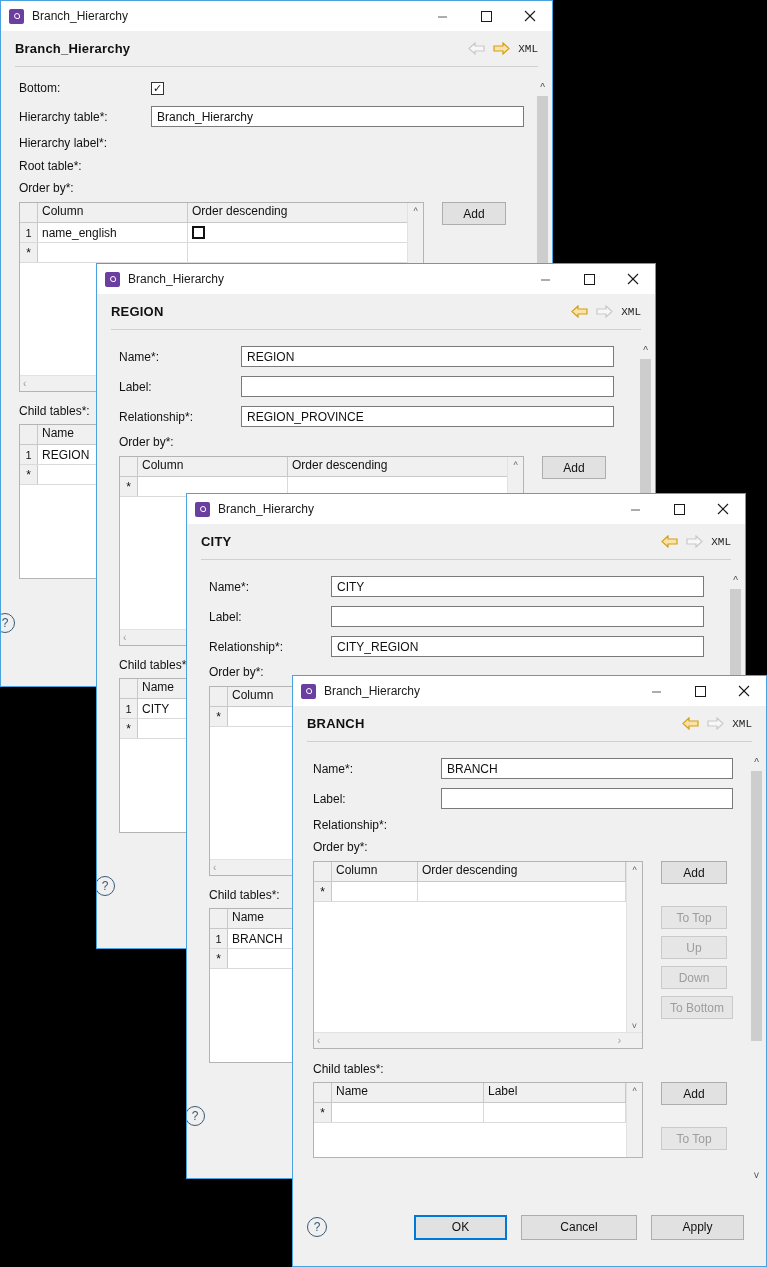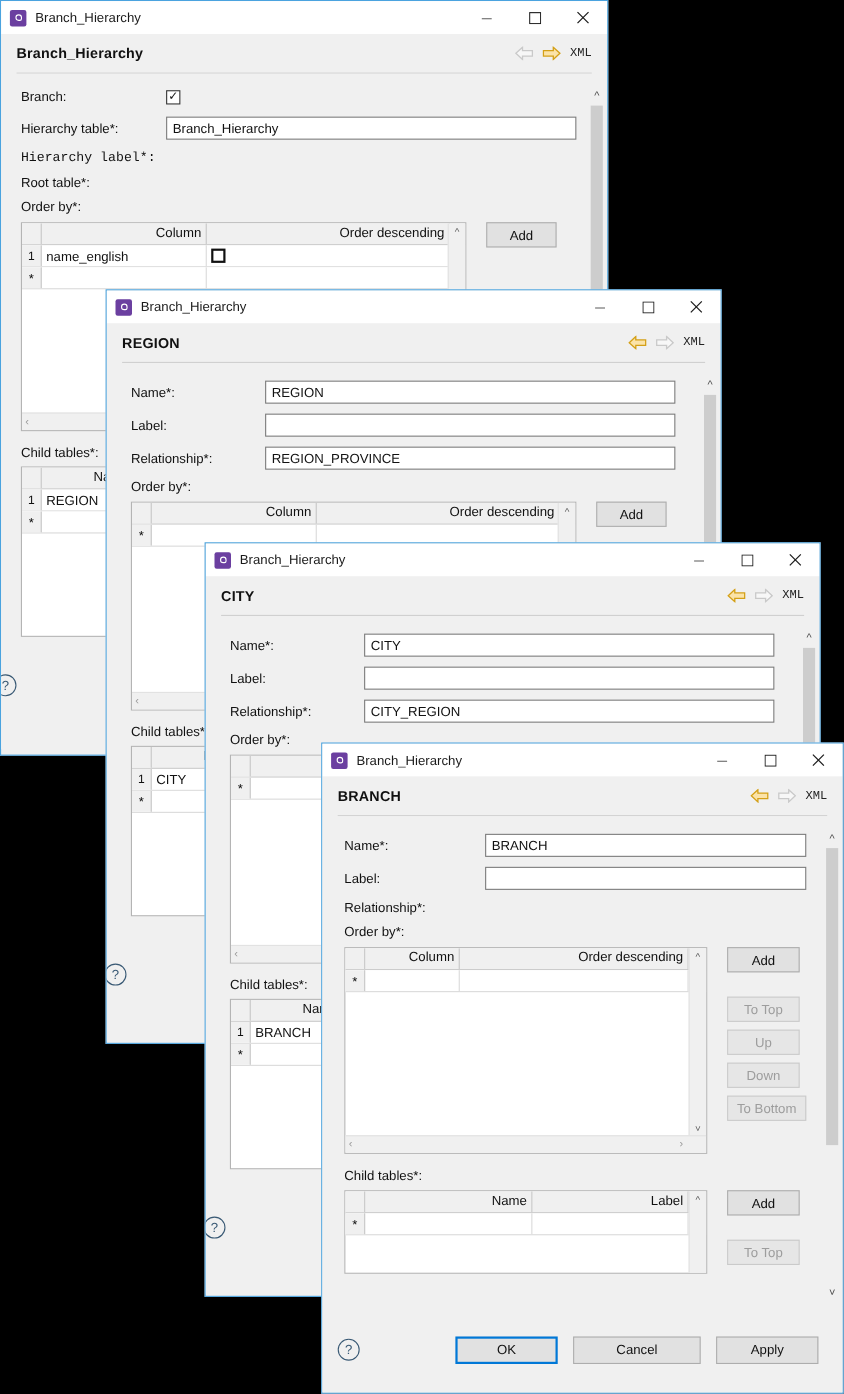--- a/index.html
+++ b/index.html
@@ -129,21 +129,20 @@
     background:#f0f0f0;
     font-size:12px;
   }
   .grid-head .gh{
     border-right:1px solid #c8c8c8;
     box-sizing:border-box;
     padding:1px 4px;
     white-space:nowrap;
     overflow:hidden;
     color:#111;
-    text-align:right;
   }
   .grid-row{
     display:flex;
     height:19px;
     border-bottom:1px solid #dadada;
     background:#fff;
     font-size:12px;
   }
   .grid-row .gc{
     border-right:1px solid #dadada;
@@ -261,31 +260,31 @@
         </span>
         <span class="xml-label">XML</span>
       </div>
     </div>
     <div class="hr"></div>
   </div>
 
   <div class="body-area" style="padding:14px 0 0 18px;height:600px;">
 
     <div class="frow" style="margin-bottom:11px;">
-      <span class="flabel" style="width:132px;">Branch:</span>
+      <span class="flabel" style="width:132px;">Bottom:</span>
       <span class="checkbox">✓</span>
     </div>
 
     <div class="frow" style="margin-bottom:9px;">
       <span class="flabel" style="width:132px;">Hierarchy table*:</span>
       <span class="finput" style="width:373px;">Branch_Hierarchy</span>
     </div>
 
     <div class="frow" style="margin-bottom:9px;">
-      <span class="flabel" style="width:132px;font-family:Liberation Mono, monospace;">Hierarchy label*:</span>
+      <span class="flabel" style="width:132px;">Hierarchy label*:</span>
     </div>
 
     <div class="frow" style="margin-bottom:8px;gap:36px;">
       <span class="flabel" style="width:132px;">Root table*:</span>
     </div>
 
     <div class="section-label" style="margin-bottom:7px;">Order by*:</div>
 
     <div style="display:flex;align-items:flex-start;">
       <div class="grid" style="width:405px;height:190px;">

